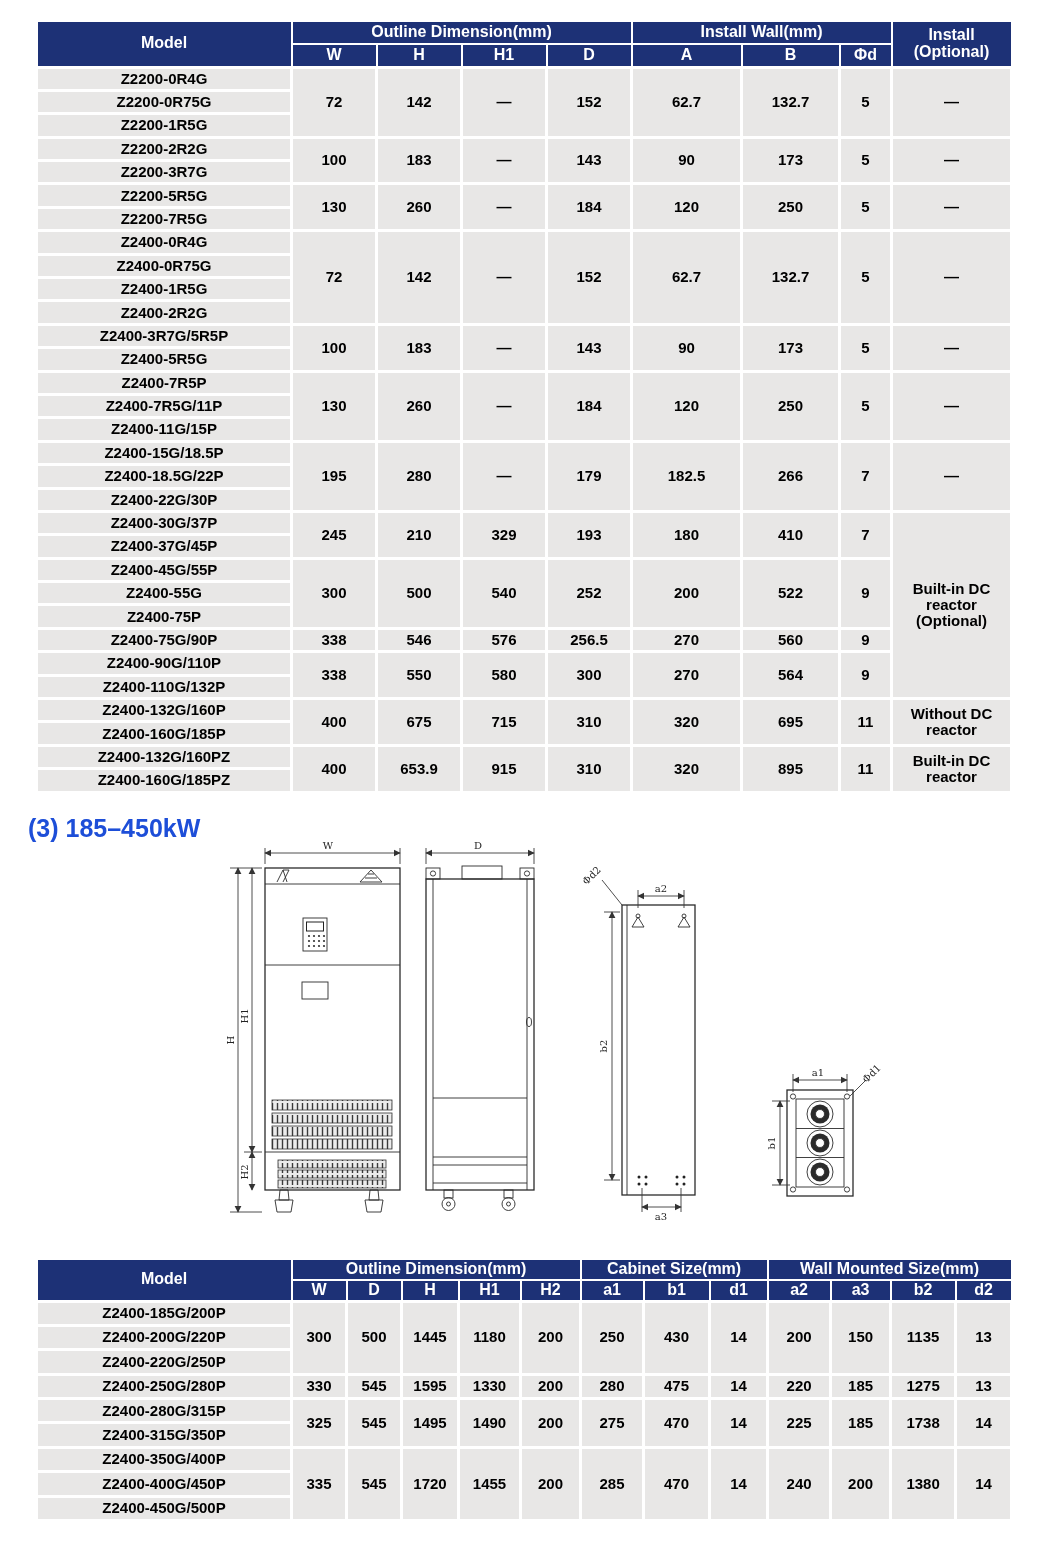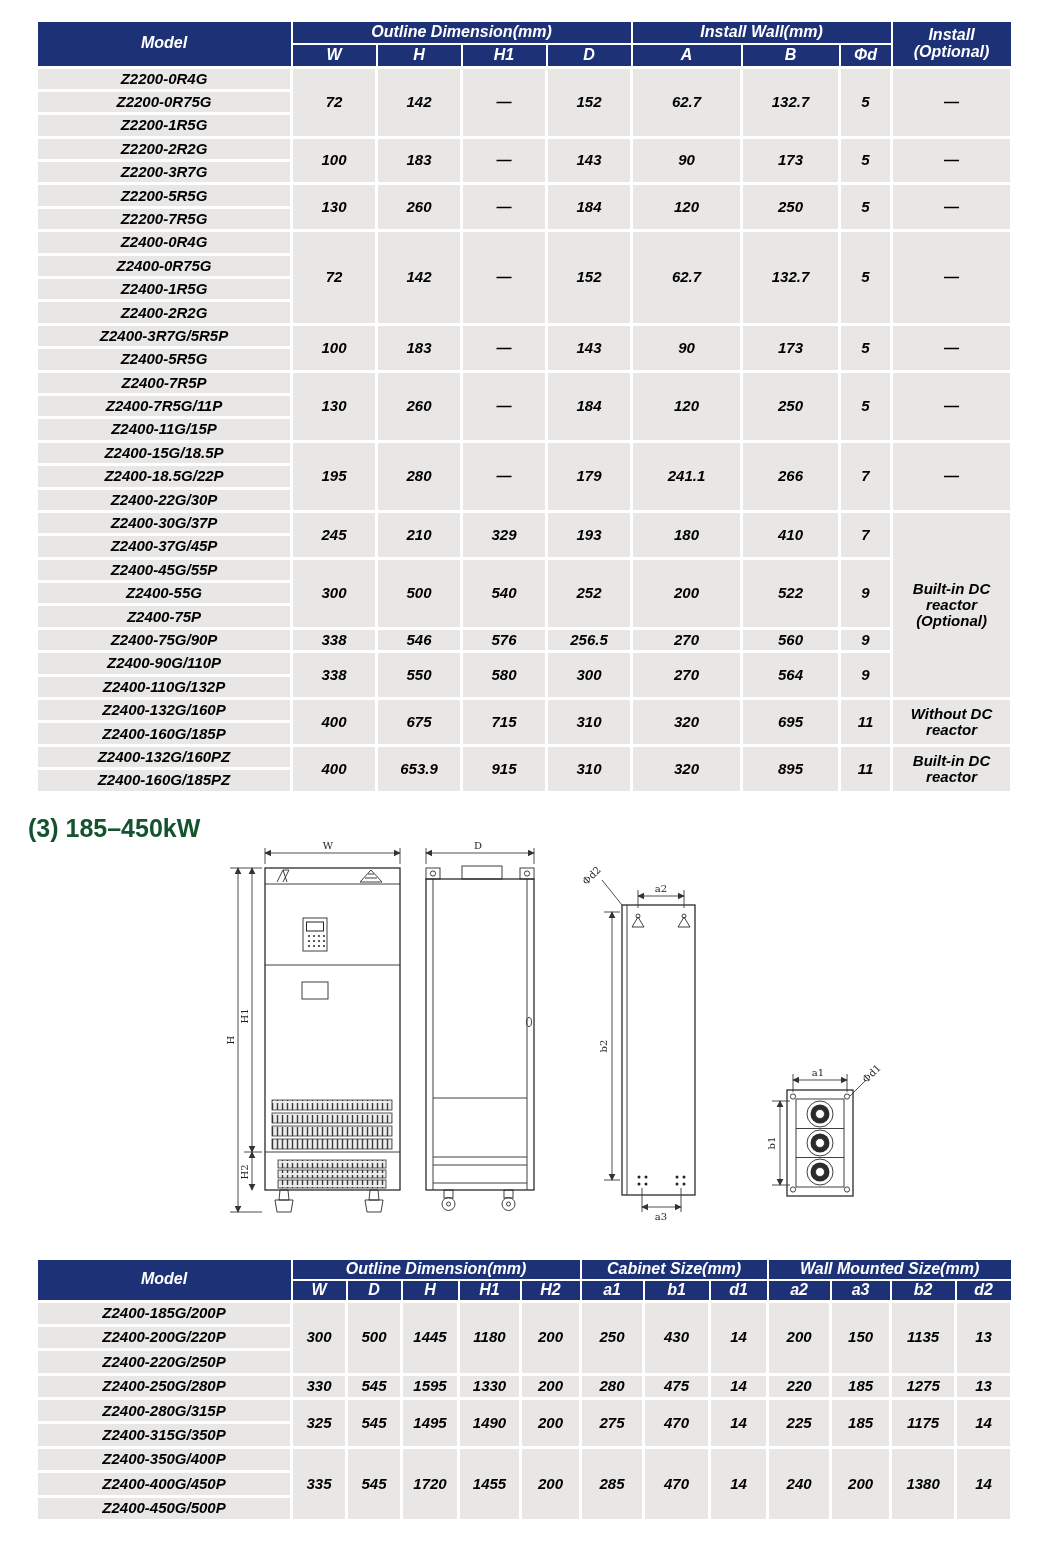--- a/index.html
+++ b/index.html
@@ -1,36 +1,36 @@
 <!DOCTYPE html>
 <html><head>
 <meta charset="utf-8">
 <style>
   html,body{margin:0;padding:0;}
   body{
     width:1043px;height:1543px;position:relative;background:#ffffff;
     font-family:"Liberation Sans",sans-serif;overflow:hidden;
   }
-  table.tbl{position:absolute;border-collapse:collapse;table-layout:fixed;font-style:italic;}
+  table.tbl{position:absolute;border-collapse:collapse;table-layout:fixed;}
   table.tbl td{
     border:3px solid #ffffff;background:#e8e7e6;text-align:center;vertical-align:middle;
     font-weight:bold;font-size:15px;color:#000000;padding:0;line-height:1.08;overflow:hidden;
   }
   table.tbl thead td{
     background:#1d3176;color:#ffffff;font-size:16px;border-width:2px;line-height:1.05;
   }
   #t1{left:35px;top:20px;width:975px;}
   #t1 thead tr{height:23px;}
   #t1 tbody tr{height:23.4px;}
   #t2{left:35px;top:1258px;width:975px;}
   #t2 thead tr{height:21px;}
   #t2 tbody tr{height:24.4px;}
   .rx{font-size:15px;}
   #sectionHeading{
-    position:absolute;left:28px;top:814px;font-size:25px;font-weight:bold;color:#14532d;
+    position:absolute;left:28px;top:814px;font-size:25px;font-weight:bold;color:#1d4ed8;
     font-family:"Liberation Sans",sans-serif;
   }
   #drawings{position:absolute;left:0;top:838px;}
   .out{fill:none;stroke:#2b2b2b;stroke-width:1.3;}
   .thin{fill:none;stroke:#2b2b2b;stroke-width:0.9;}
   .dim{stroke:#3a3a3a;stroke-width:0.9;fill:none;}
   .dtxt{font-family:"DejaVu Serif",serif;font-size:10px;fill:#222;}
 </style>
 </head>
 <body>
@@ -167,21 +167,21 @@
     <tr>
         <td>Z2400-11G/15P</td>
       </tr>
 
     <tr>
       <td>Z2400-15G/18.5P</td>
       <td rowspan="3">195</td>
       <td rowspan="3">280</td>
       <td rowspan="3">—</td>
       <td rowspan="3">179</td>
-      <td rowspan="3">241.1</td>
+      <td rowspan="3">182.5</td>
       <td rowspan="3">266</td>
       <td rowspan="3">7</td>
       <td rowspan="3" class="rx">—</td>
     </tr>
     <tr>
         <td>Z2400-18.5G/22P</td>
       </tr>
     <tr>
         <td>Z2400-22G/30P</td>
       </tr>
@@ -544,21 +544,21 @@
       <td rowspan="2">325</td>
       <td rowspan="2">545</td>
       <td rowspan="2">1495</td>
       <td rowspan="2">1490</td>
       <td rowspan="2">200</td>
       <td rowspan="2">275</td>
       <td rowspan="2">470</td>
       <td rowspan="2">14</td>
       <td rowspan="2">225</td>
       <td rowspan="2">185</td>
-      <td rowspan="2">1175</td>
+      <td rowspan="2">1738</td>
       <td rowspan="2">14</td>
     </tr>
     <tr>
         <td>Z2400-315G/350P</td>
       </tr>
 
     <tr>
       <td>Z2400-350G/400P</td>
       <td rowspan="3">335</td>
       <td rowspan="3">545</td>

